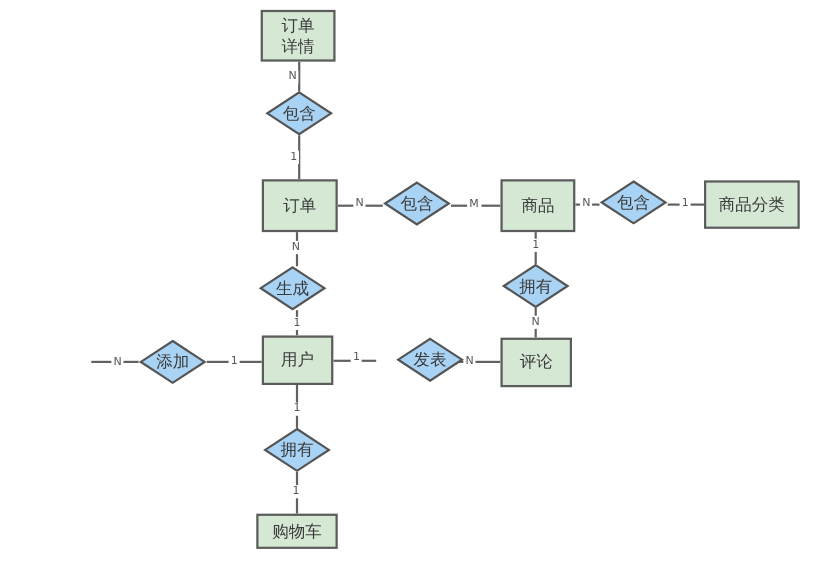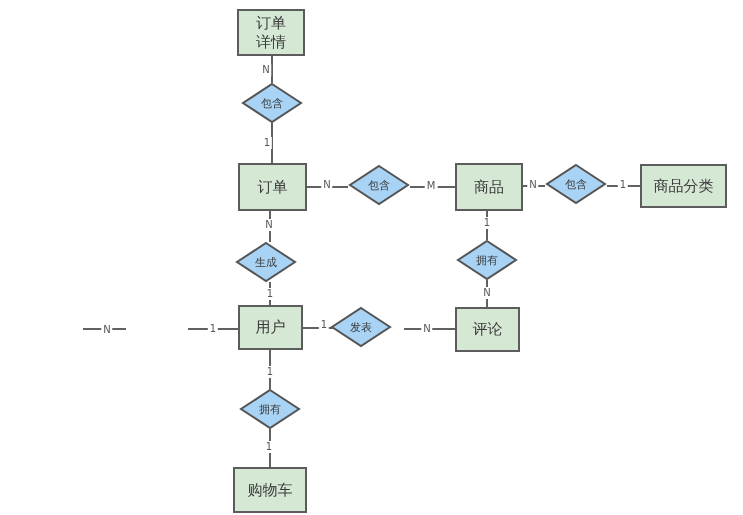--- a/index.html
+++ b/index.html
@@ -53,21 +53,21 @@
     stroke: var(--relation-border);
     stroke-width: 2;
     stroke-linejoin: miter;
   }
   .relation .lbl {
     position: absolute;
     left: 0; top: 0; right: 0; bottom: 0;
     display: flex;
     align-items: center;
     justify-content: center;
-    font-size: 11px;
+    font-size: 15px;
     color: var(--text);
   }
   
   .line { position: absolute; background: var(--connector); z-index: 1; }
   .line.h { height: 1.5px; }
   .line.v { width: 1.5px; }
   
   .card {
     position: absolute;
     transform: translate(-50%, -50%);
@@ -130,21 +130,21 @@
   </div>
   <div class="entity" style="left:640px;top:164px;width:87px;height:44px">
     <span class="lbl">商品分类</span>
   </div>
   <div class="entity" style="left:238px;top:305px;width:65px;height:45px">
     <span class="lbl">用户</span>
   </div>
   <div class="entity" style="left:455px;top:307px;width:65px;height:45px">
     <span class="lbl">评论</span>
   </div>
-  <div class="entity" style="left:233px;top:467px;width:74px;height:46px">
+  <div class="entity" style="left:233px;top:467px;width:74px;height:32px">
     <span class="lbl">购物车</span>
   </div>
 
   <div class="relation" style="left:241px;top:83px">
     <svg width="62" height="40" viewBox="0 0 62 40">
         <polygon points="31,1 60,20 31,39 2,20"></polygon>
       </svg>
     <span class="lbl">包含</span>
   </div>
   <div class="relation" style="left:348px;top:165px">
@@ -164,21 +164,27 @@
         <polygon points="31,1 60,20 31,39 2,20"></polygon>
       </svg>
     <span class="lbl">生成</span>
   </div>
   <div class="relation" style="left:456px;top:240px">
     <svg width="62" height="40" viewBox="0 0 62 40">
         <polygon points="31,1 60,20 31,39 2,20"></polygon>
       </svg>
     <span class="lbl">拥有</span>
   </div>
-  <div class="relation" style="left:330px;top:307px">
+  <div class="relation" style="left:126px;top:309px">
+    <svg width="62" height="40" viewBox="0 0 62 40">
+        <polygon points="31,1 60,20 31,39 2,20"></polygon>
+      </svg>
+    <span class="lbl">添加</span>
+  </div>
+  <div class="relation" style="left:360px;top:307px">
     <svg width="62" height="40" viewBox="0 0 62 40">
         <polygon points="31,1 60,20 31,39 2,20"></polygon>
       </svg>
     <span class="lbl">发表</span>
   </div>
   <div class="relation" style="left:239px;top:389px">
     <svg width="62" height="40" viewBox="0 0 62 40">
         <polygon points="31,1 60,20 31,39 2,20"></polygon>
       </svg>
     <span class="lbl">拥有</span>

